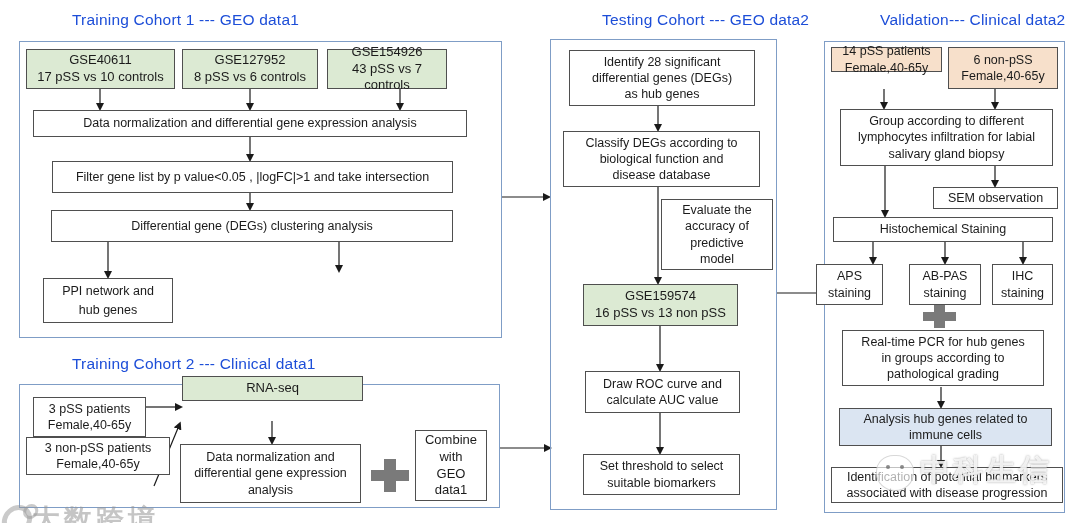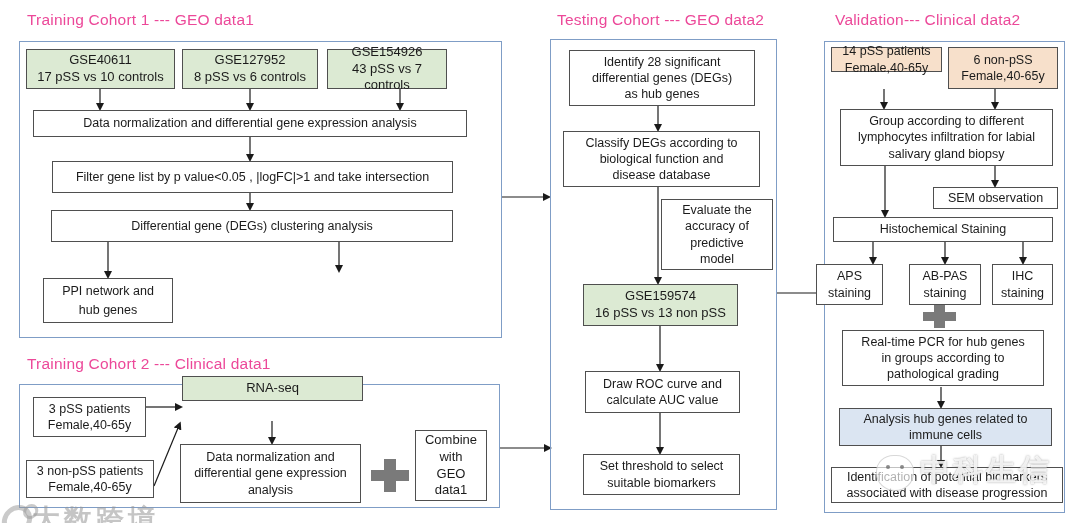--- a/index.html
+++ b/index.html
@@ -5,21 +5,21 @@
   html,body{margin:0;padding:0;background:#ffffff;}
   #stage{
     position:relative;width:1080px;height:523px;background:#ffffff;overflow:hidden;
     font-family:"Liberation Sans","DejaVu Sans",sans-serif;color:#1f1f1f;
   }
   .panel{
     position:absolute;border:1px solid var(--panel-border,#7f9dc6);
     background:transparent;box-sizing:border-box;
   }
   .sec-title{
-    position:absolute;font-size:15.5px;color:#ec4899;letter-spacing:.2px;white-space:nowrap;
+    position:absolute;font-size:15.5px;color:#1d4ed8;letter-spacing:.2px;white-space:nowrap;margin-left:45px;
   }
   .node{
     position:absolute;border:1px solid #4f4f4f;background:#ffffff;box-sizing:border-box;
     display:flex;align-items:center;justify-content:center;text-align:center;
     font-size:12.5px;line-height:1.3;white-space:pre-line;padding:1px 3px;color:#1b1b1b;
   }
   .green{background:var(--green-fill,#dcead3);}
   .salmon{background:var(--salmon-fill,#f7e0cb);}
   .bluefill{background:var(--blue-fill,#dbe5f2);}
   .fs13{font-size:13px;}
@@ -123,21 +123,21 @@
   <div class="node green fs13" style="left:327px;top:49px;width:120px;height:40px">GSE154926
 43 pSS vs 7 controls</div>
   <div class="node" style="left:33px;top:110px;width:434px;height:27px">Data normalization and differential gene expression analysis</div>
   <div class="node" style="left:52px;top:161px;width:401px;height:32px">Filter gene list by p value&lt;0.05 , |logFC|&gt;1 and take intersection</div>
   <div class="node" style="left:51px;top:210px;width:402px;height:32px">Differential gene (DEGs) clustering analysis</div>
   <div class="node mid" style="left:43px;top:278px;width:130px;height:45px">PPI network and
 hub genes</div>
 
   <div class="node" style="left:33px;top:397px;width:113px;height:40px">3 pSS patients
 Female,40-65y</div>
-  <div class="node" style="left:26px;top:460px;width:128px;height:38px">3 non-pSS patients
+  <div class="node" style="left:26px;top:437px;width:144px;height:38px">3 non-pSS patients
 Female,40-65y</div>
   <div class="node green fs13" style="left:182px;top:376px;width:181px;height:25px">RNA-seq</div>
   <div class="node" style="left:180px;top:444px;width:181px;height:59px">Data normalization and
 differential gene expression
 analysis</div>
   <div class="node fs13" style="left:415px;top:430px;width:72px;height:71px">Combine
 with
 GEO
 data1</div>
   <div class="plus" style="left:371px;top:459px;width:38px;height:33px">

